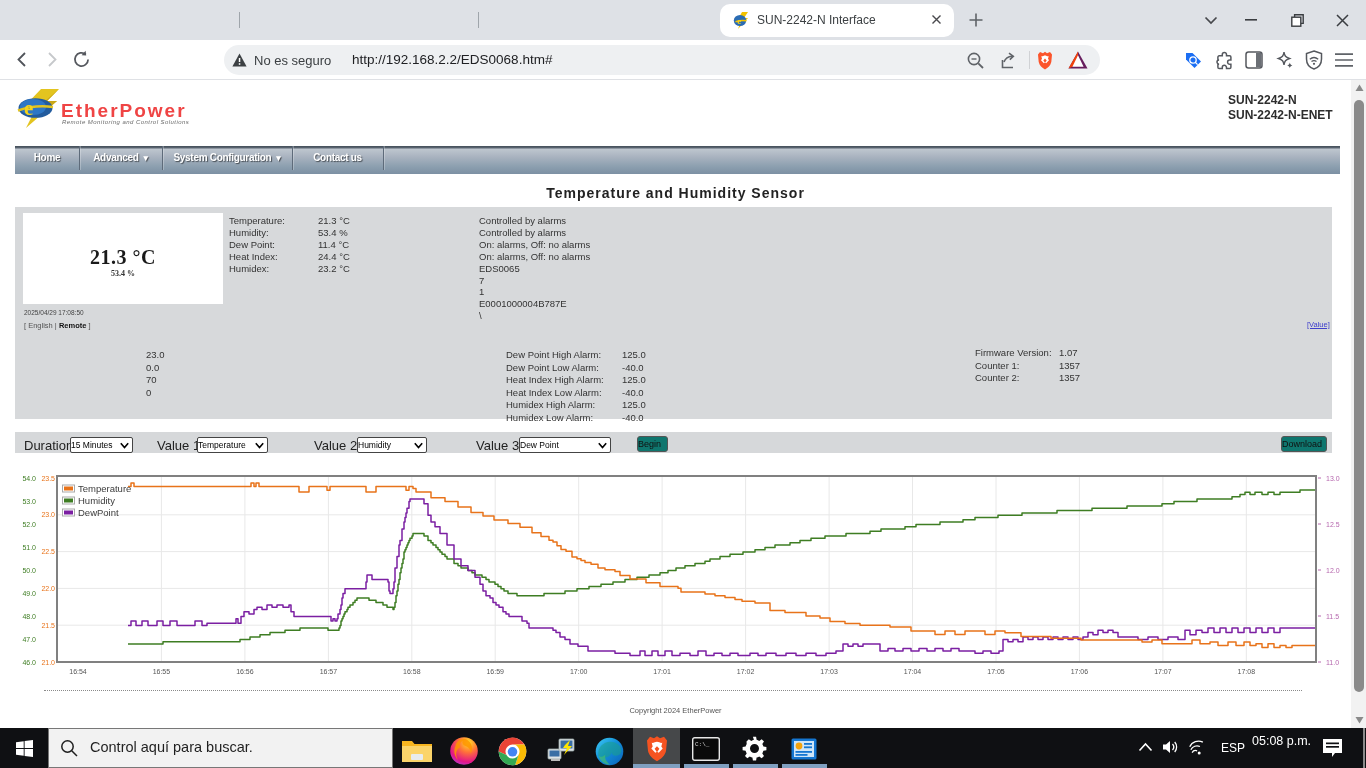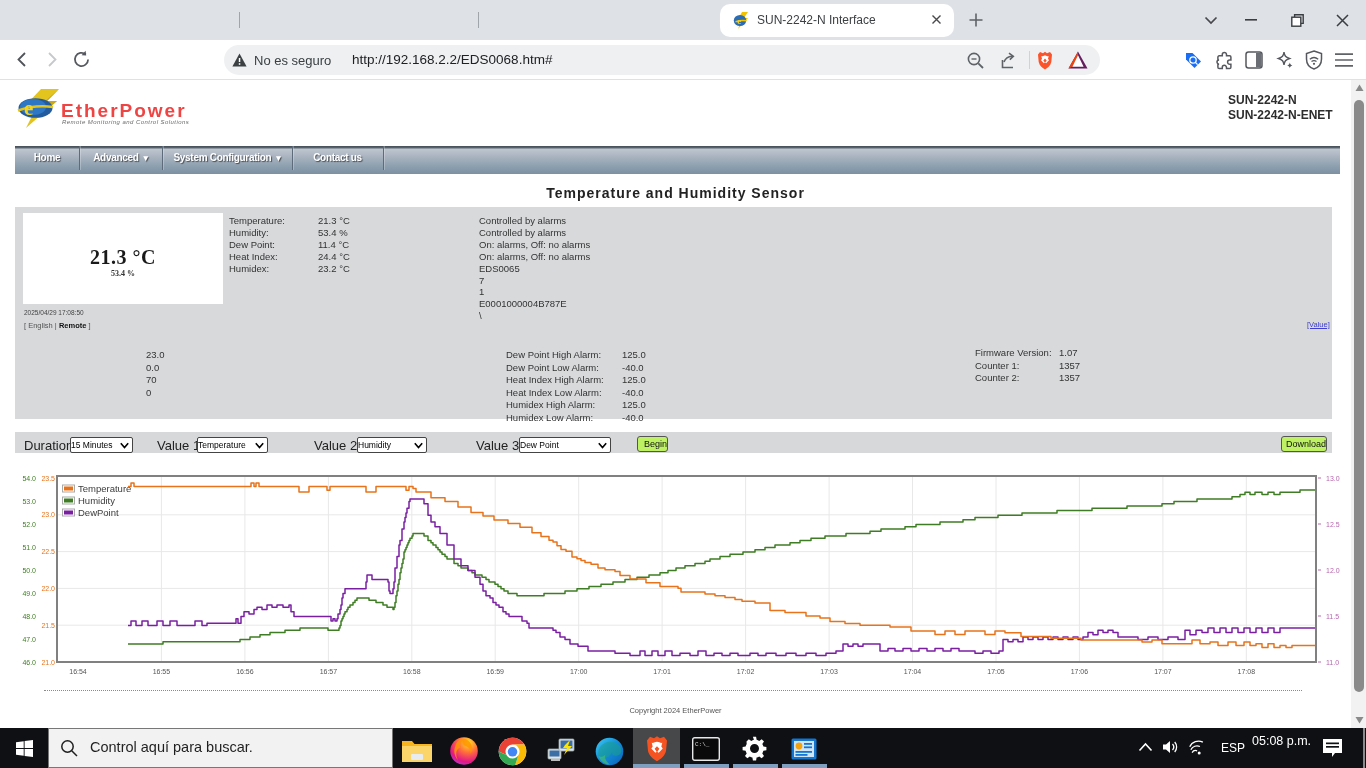--- a/index.html
+++ b/index.html
@@ -24,21 +24,21 @@
 #bigpct{position:absolute;left:8px;top:62px;width:200px;text-align:center;font-family:"Liberation Serif",serif;font-weight:bold;font-size:8px;color:#333}
 #stamp{position:absolute;left:9px;top:102px;font-size:6.5px;color:#444}
 #langs{position:absolute;left:9px;top:114px;font-size:7.5px;color:#555}
 .dcol{position:absolute;font-size:9.5px;color:#333;line-height:11.9px;white-space:pre}
 .acol{position:absolute;font-size:9.5px;color:#333;line-height:12.5px;white-space:pre}
 #lessl{position:absolute;left:1292px;top:113px;font-size:7.5px;color:#4040cc;text-decoration:underline}
 #ctrlbar{position:absolute;left:15px;top:432px;width:1317px;height:21px;background:#d6d8da}
 .clabel{position:absolute;top:6px;font-size:13px;color:#222}
 .csel{position:absolute;top:4.5px;height:16px;background:#fff;border:1px solid #444;border-radius:2px;font-size:8.5px;color:#000;line-height:14px;}
 .csel svg{position:absolute;right:3px;top:4px}
-.cbtn{position:absolute;top:4px;height:16px;background:#bef264;border:1px solid #555;border-radius:3px;font-size:9px;color:#111;line-height:14px;text-align:right}
+.cbtn{position:absolute;top:4px;height:16px;background:#0f766e;border:1px solid #555;border-radius:3px;font-size:9px;color:#111;line-height:14px;text-align:left}
 .chart{position:absolute;left:0;top:456px}
 #dotline{position:absolute;left:44px;top:690px;width:1258px;border-top:1px dotted #8a8a8a}
 #copyr{position:absolute;left:0;top:706px;width:1351px;text-align:center;font-size:7.5px;color:#555}
 #sbar{position:absolute;left:1351px;top:80px;width:15px;height:648px;background:#f2f2f2}
 #sthumb{position:absolute;left:1353.5px;top:100px;width:10px;height:592px;background:#8a8a8a;border-radius:5px}
 #taskbar{position:absolute;left:0;top:728px;width:1366px;height:40px;background:#0f1013}
 #searchbox{position:absolute;left:48px;top:728px;width:345px;height:40px;background:#f2f2f2;border:1px solid #777}
 .runline{position:absolute;top:764px;height:4px;background:#7f9fc0}
 </style></head>
 <body>

